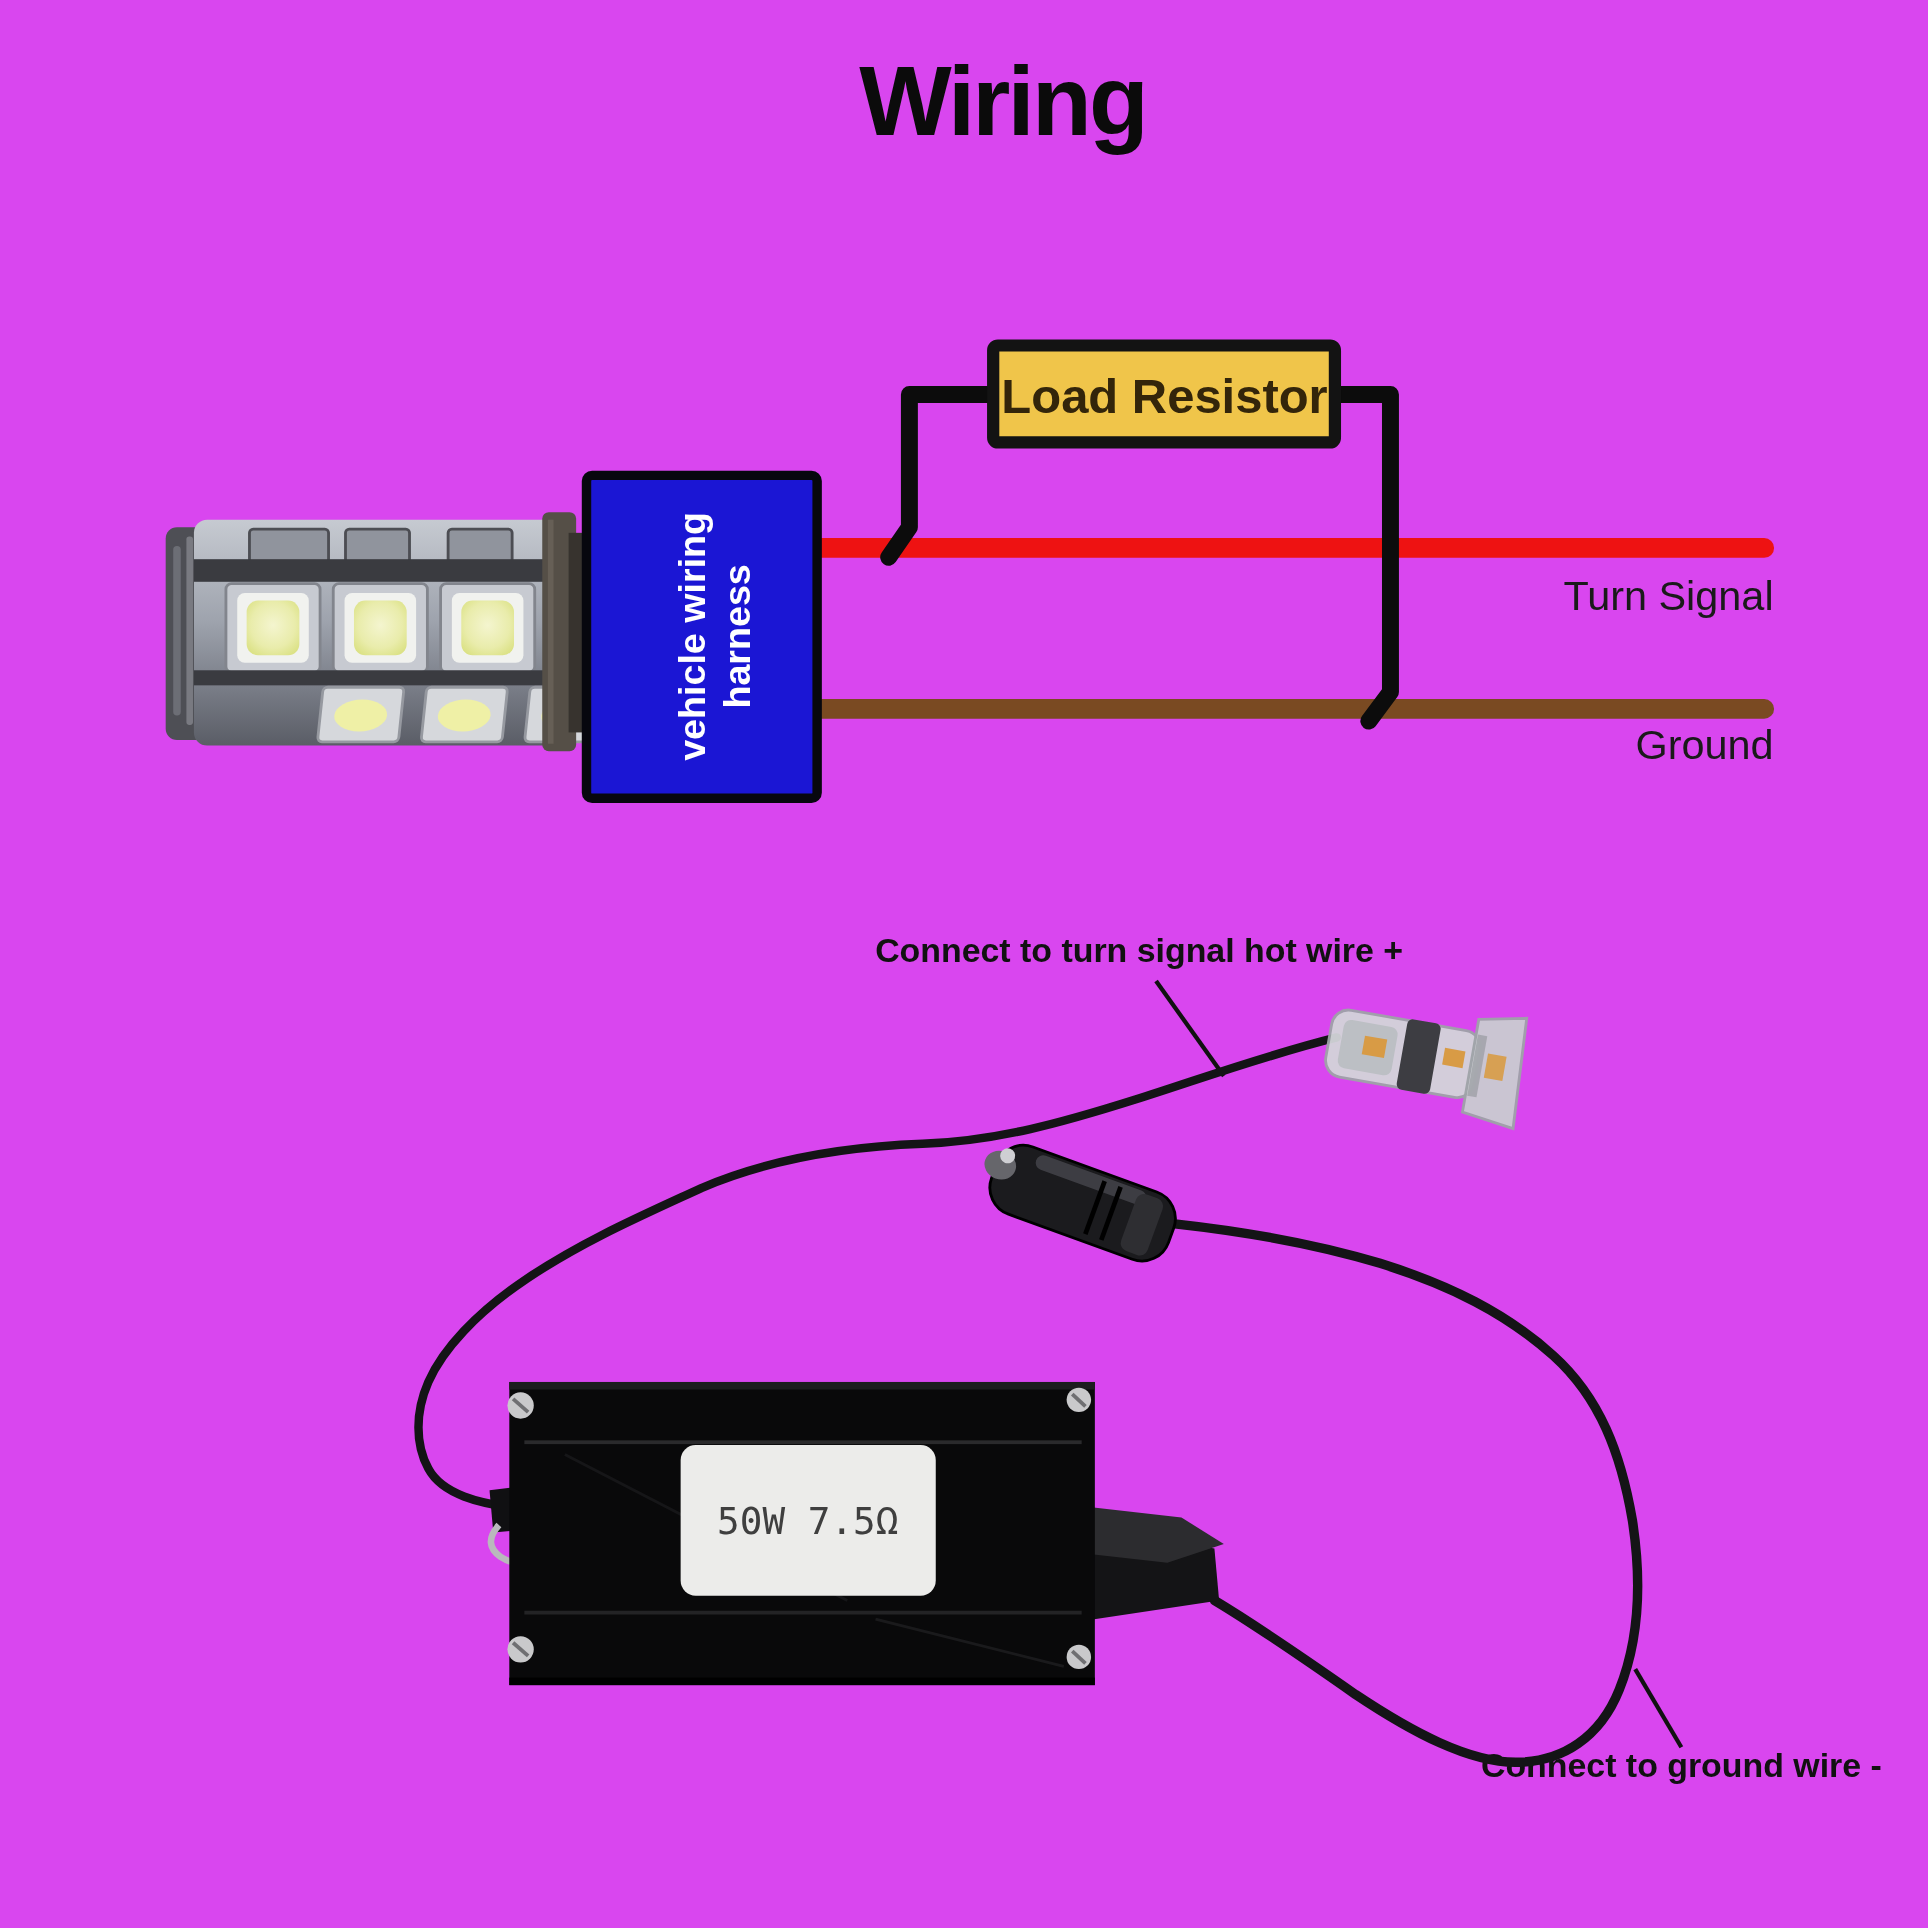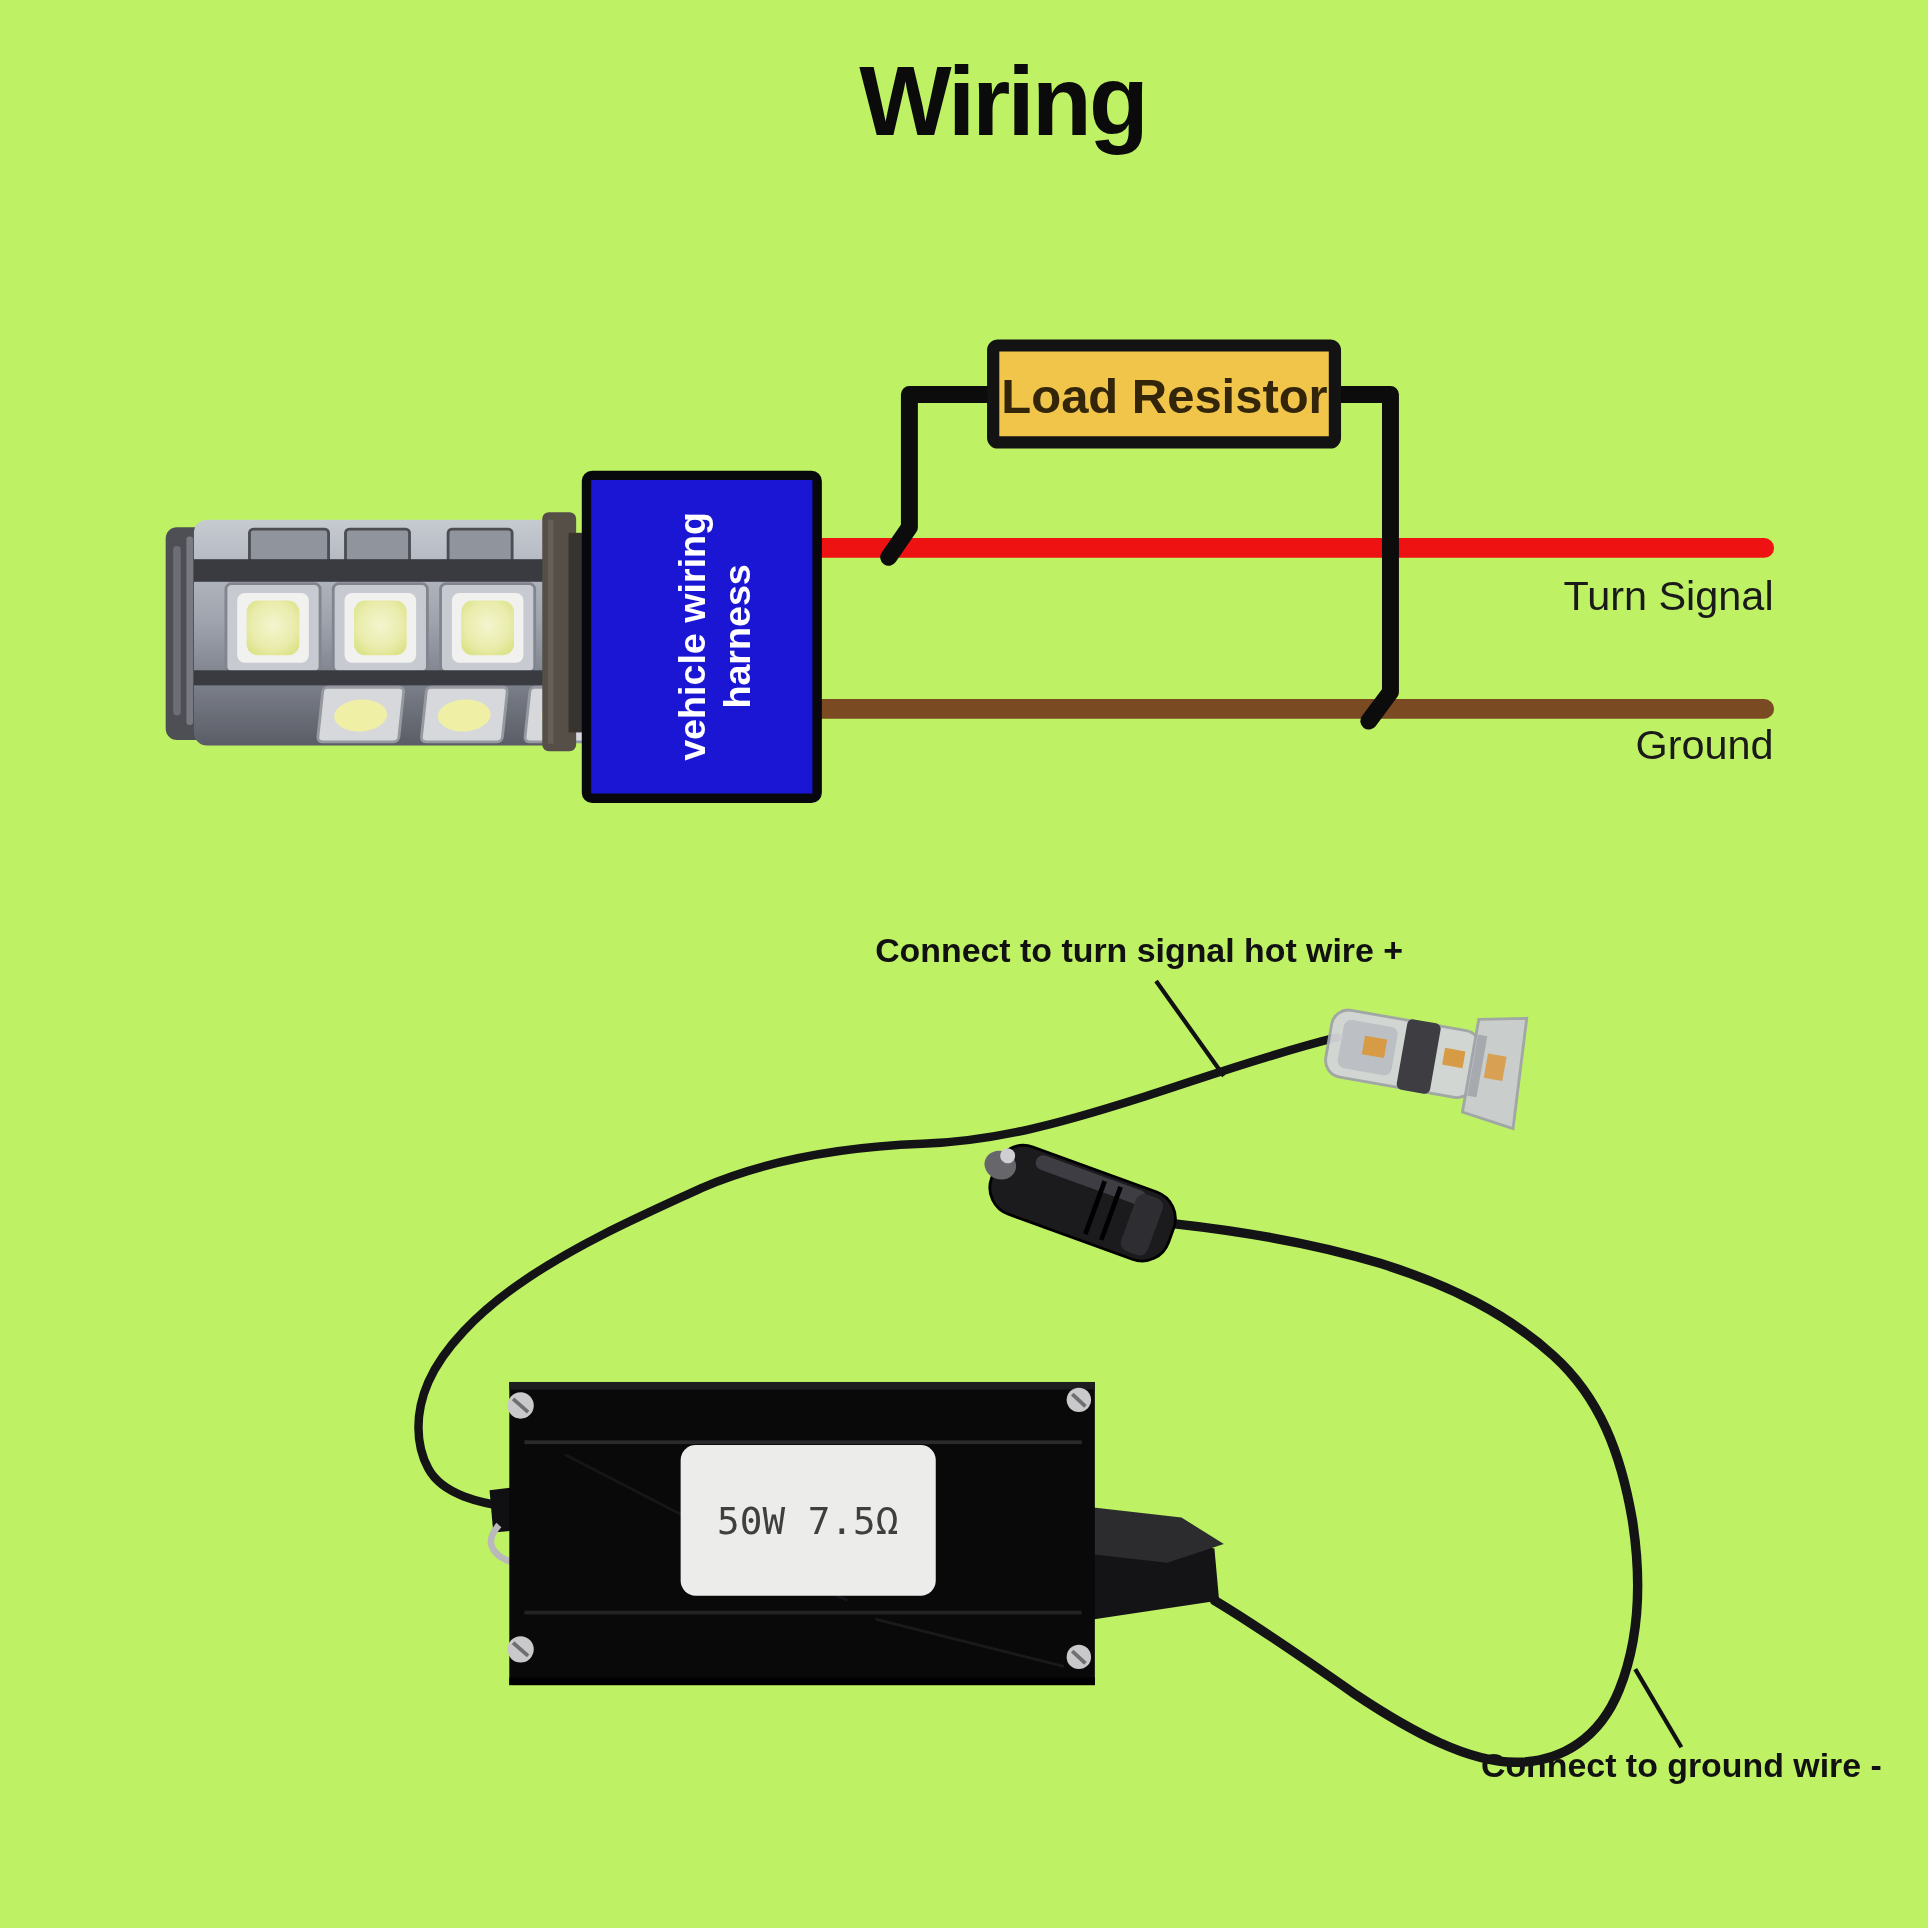--- a/index.html
+++ b/index.html
@@ -1,17 +1,17 @@
 <!DOCTYPE html>
 <html style="font-size:15px"><head>
 <meta charset="utf-8">
 <style>
   html,body{margin:0;padding:0;background:#ffffff;}
   body{font-family:"Liberation Sans", sans-serif;}
-  #stage{position:relative;width:1928px;height:1928px;background:#bef264;overflow:hidden;}
+  #stage{position:relative;width:1928px;height:1928px;background:#d946ef;overflow:hidden;}
   svg{position:absolute;left:0;top:0;}
   text{font-family:"Liberation Sans", sans-serif;}
   .mono{font-family:"DejaVu Sans Mono","Liberation Mono",monospace;}
 </style>
 </head>
 <body>
 
 <div id="stage">
 <svg width="1928" height="1928" viewBox="0 0 2048 2048">
   <defs>

